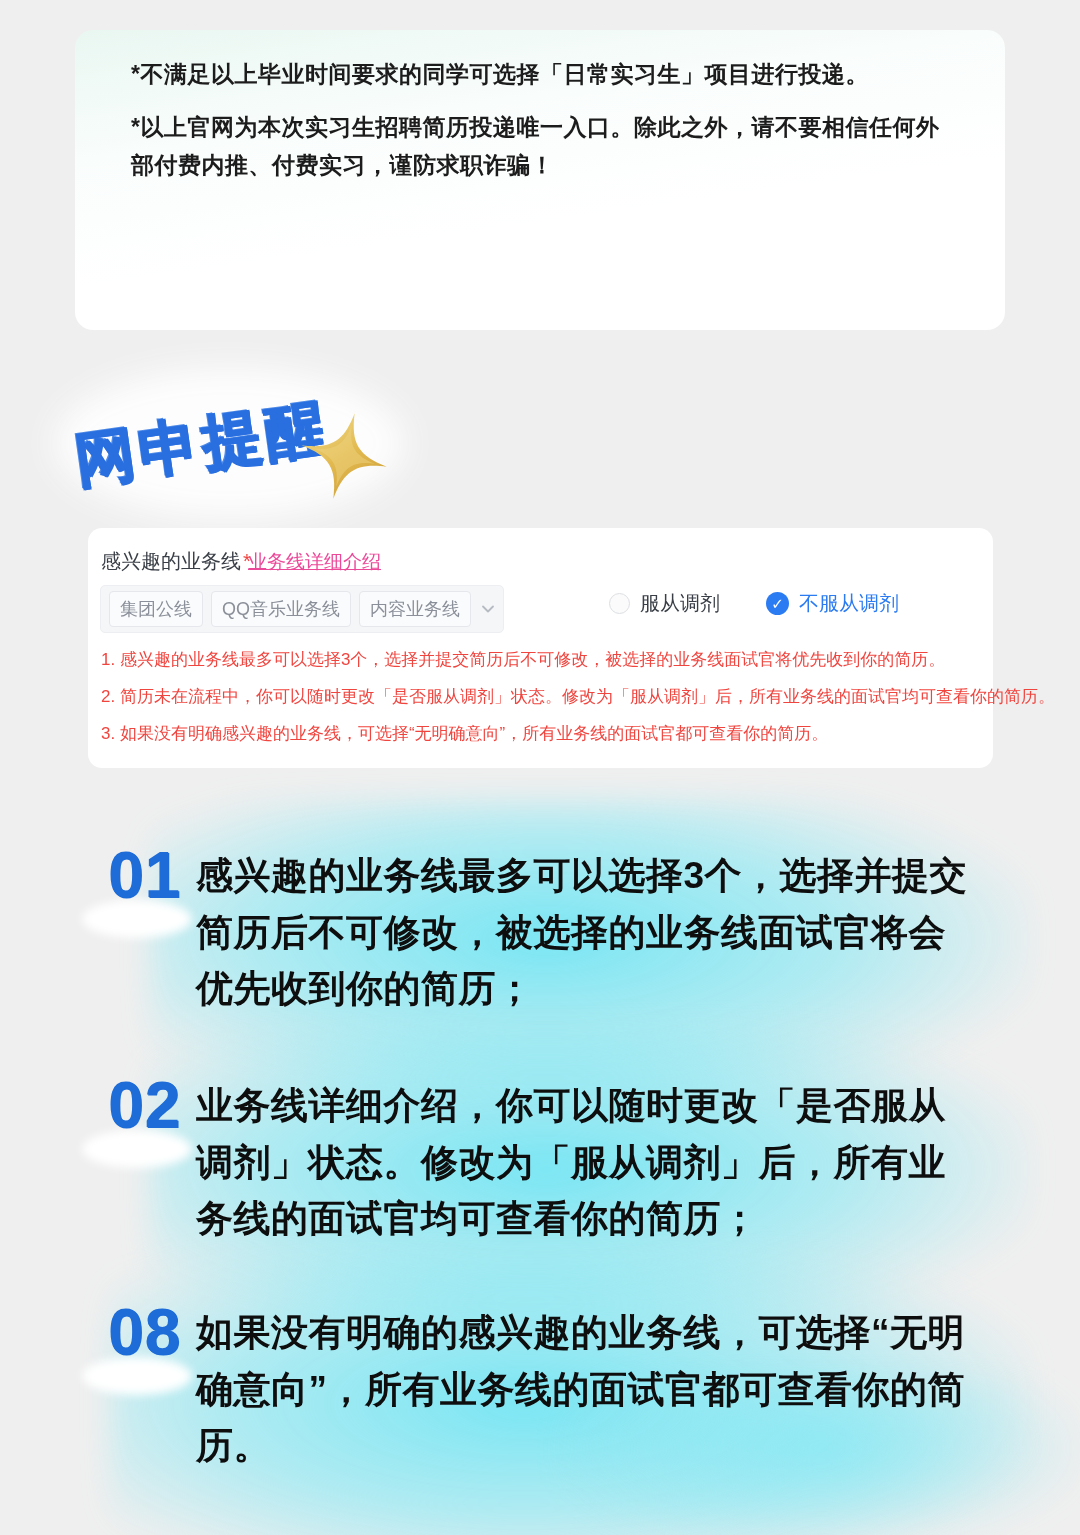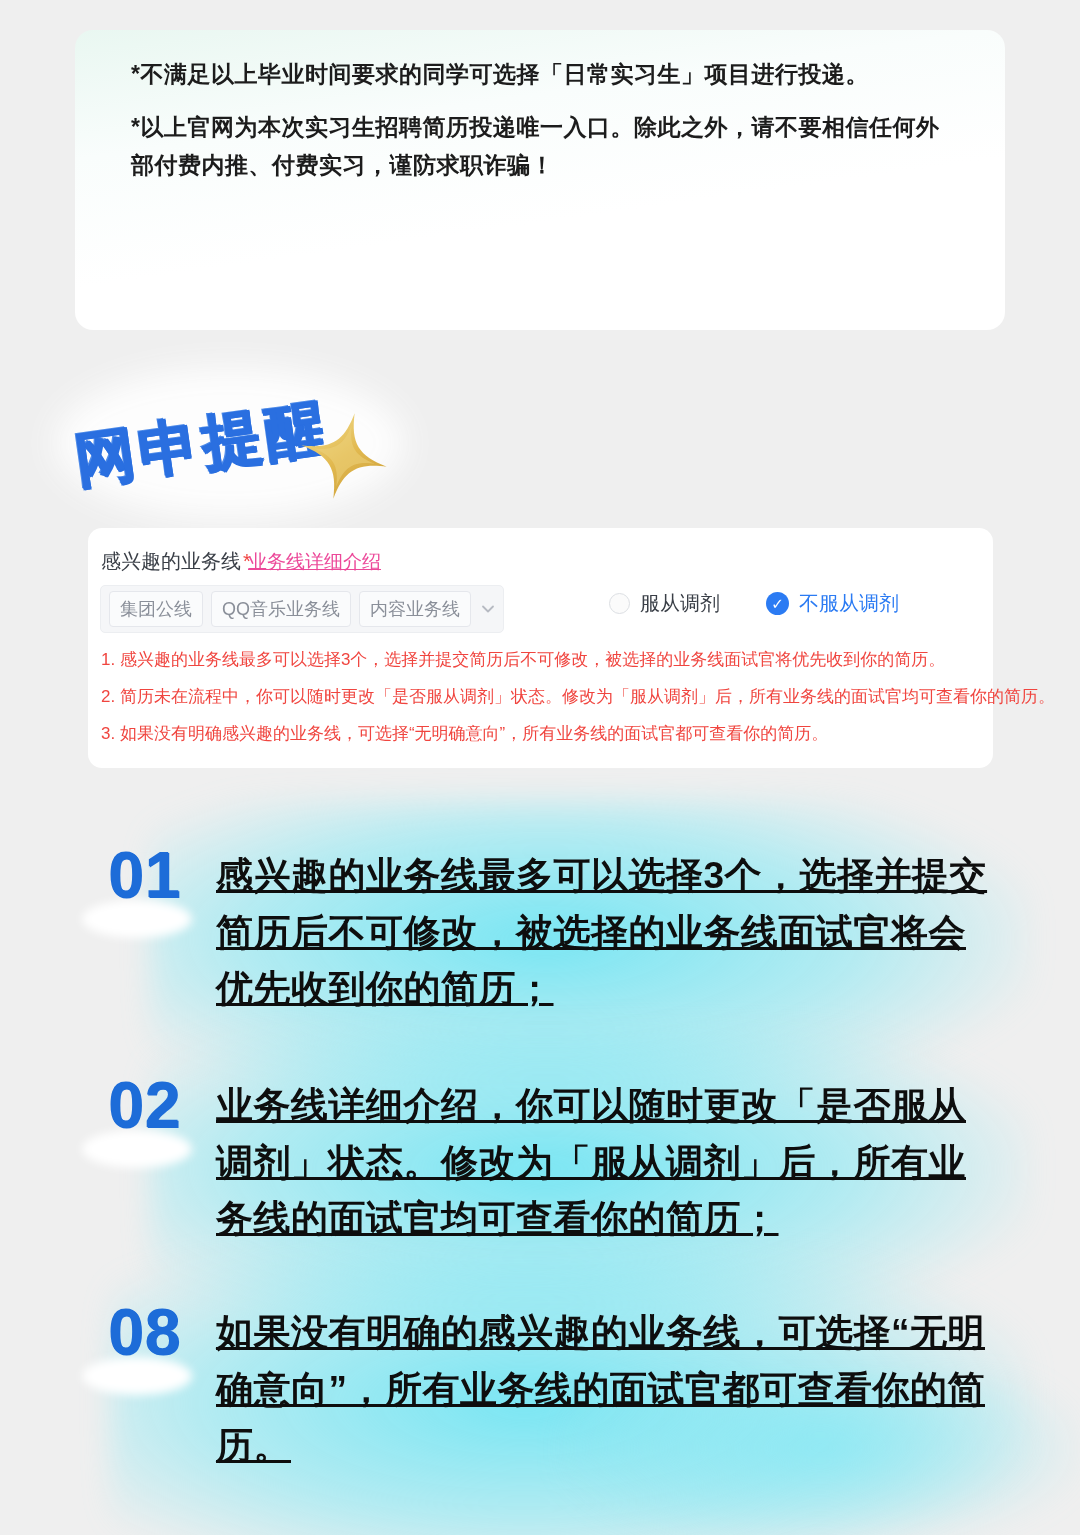--- a/index.html
+++ b/index.html
@@ -57,22 +57,22 @@
 
   
   .tip { position:absolute; left:88px; width:905px; }
   #tip-1 { top:838px; }
   #tip-2 { top:1068px; }
   #tip-3 { top:1295px; }
   .tip-number { position:absolute; left:4px; top:0; font-size:64px; font-weight:800; color:#1d6cd8;
     letter-spacing:1px; text-shadow:1px 1px 0 #1d6cd8;margin-left:16px; }
   .tip-cloud { position:absolute; left:-6px; top:62px; width:110px; height:38px; background:#ffffff;
     border-radius:50%; filter:blur(5px); }
-  .tip-text { position:absolute; left:128px; top:10px; width:782px; font-size:37px; font-weight:700;
-    color:#0e0e0e; line-height:1.53; letter-spacing:0.5px;text-decoration:underline; }
+  .tip-text { position:absolute; left:108px; top:10px; width:782px; font-size:37px; font-weight:700;
+    color:#0e0e0e; line-height:1.53; letter-spacing:0.5px; }
 </style>
 </head>
 <body>
 
 <div id="screen">
 
   <div class="blob blob-cyan" id="blob-1"></div>
   <div class="blob blob-cyan" id="blob-2"></div>
   <div class="blob blob-cyan" id="blob-3"></div>
   <div class="blob" id="blob-4"></div>

